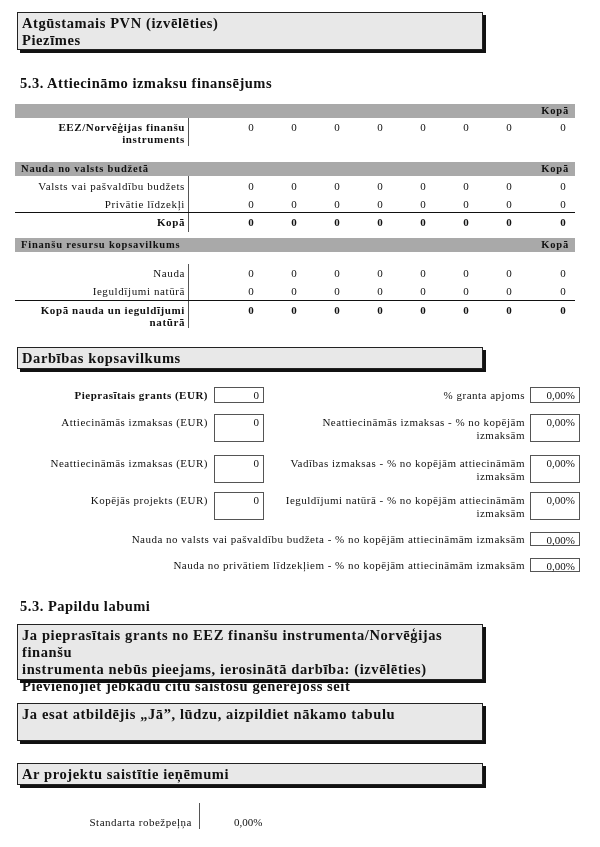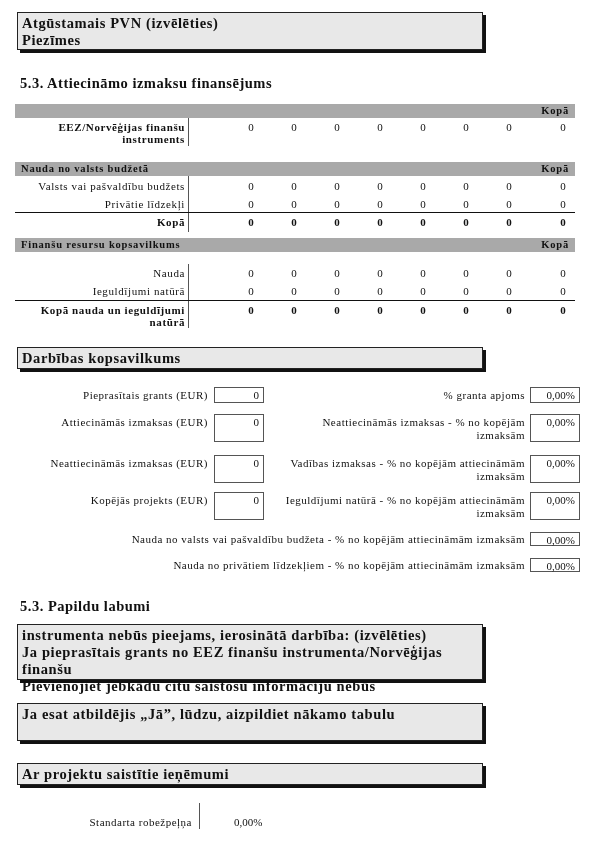--- a/index.html
+++ b/index.html
@@ -118,21 +118,21 @@
     <div class="cell b" style="left: 451px; top: 304px;">0</div>
     <div class="cell b" style="left: 494px; top: 304px;">0</div>
     <div class="cell b" style="left: 548px; top: 304px;">0</div>
   </div>
 
 <div class="boxhdr" style="top:347px;height:22px;">
   <span>Darbības kopsavilkums</span>
 </div>
 
 <div id="summary-fields">
-    <div class="flbl" style="left: 20px; width: 188px; top: 389px;">Pieprasītais grants (EUR)</div>
+    <div class="flbl" style="left: 20px; width: 188px; top: 389px; font-weight: bold;">Pieprasītais grants (EUR)</div>
     <div class="fbox" style="left: 214px; width: 50px; top: 387px; height: 16px;">0</div>
     <div class="flbl" style="left: 20px; width: 188px; top: 416px;">Attiecināmās izmaksas (EUR)</div>
     <div class="fbox" style="left: 214px; width: 50px; top: 414px; height: 28px;">0</div>
     <div class="flbl" style="left: 20px; width: 188px; top: 457px;">Neattiecināmās izmaksas (EUR)</div>
     <div class="fbox" style="left: 214px; width: 50px; top: 455px; height: 28px;">0</div>
     <div class="flbl" style="left: 20px; width: 188px; top: 494px;">Kopējās projekts (EUR)</div>
     <div class="fbox" style="left: 214px; width: 50px; top: 492px; height: 28px;">0</div>
     <div class="flbl" style="left: 280px; width: 245px; top: 389px;">% granta apjoms</div>
     <div class="fbox" style="left: 530px; width: 50px; top: 387px; height: 16px;">0,00%</div>
     <div class="flbl" style="left: 280px; width: 245px; top: 416px;">Neattiecināmās izmaksas - % no kopējām izmaksām</div>
@@ -142,23 +142,23 @@
     <div class="flbl" style="left: 280px; width: 245px; top: 494px;">Ieguldījumi natūrā - % no kopējām attiecināmām izmaksām</div>
     <div class="fbox" style="left: 530px; width: 50px; top: 492px; height: 28px;">0,00%</div>
     <div class="flbl" style="left: 20px; width: 505px; top: 533px;">Nauda no valsts vai pašvaldību budžeta - % no kopējām attiecināmām izmaksām</div>
     <div class="fbox" style="left: 530px; width: 50px; top: 532px; height: 14px;">0,00%</div>
     <div class="flbl" style="left: 20px; width: 505px; top: 559px;">Nauda no privātiem līdzekļiem - % no kopējām attiecināmām izmaksām</div>
     <div class="fbox" style="left: 530px; width: 50px; top: 558px; height: 14px;">0,00%</div>
   </div>
 
 <div class="sectitle" style="top:590px;">5.3. Papildu labumi</div>
 <div class="boxhdr" style="top:624px;height:56px;">
+  <div>Ja pieprasītais grants no EEZ finanšu instrumenta/Norvēģijas finanšu</div>
   <div>instrumenta nebūs pieejams, ierosinātā darbība: (izvēlēties)</div>
-  <div>Ja pieprasītais grants no EEZ finanšu instrumenta/Norvēģijas finanšu</div>
-  <div>Pievienojiet jebkādu citu saistošu informāciju nebūs</div>
+  <div>Pievienojiet jebkādu citu saistošu ģenerējošs šeit</div>
 </div>
 
 <div class="boxhdr" style="top:703px;height:38px;">
   <div>Ja esat atbildējis „Jā”, lūdzu, aizpildiet nākamo tabulu</div>
 </div>
 <div class="boxhdr" style="top:763px;height:22px;">
   <span>Ar projektu saistītie ieņēmumi</span>
 </div>
 <div class="vline" style="left:199px;top:803px;height:26px;"></div>
 <div class="flbl" style="left:40px;width:152px;top:816px;">Standarta robežpeļņa</div>

